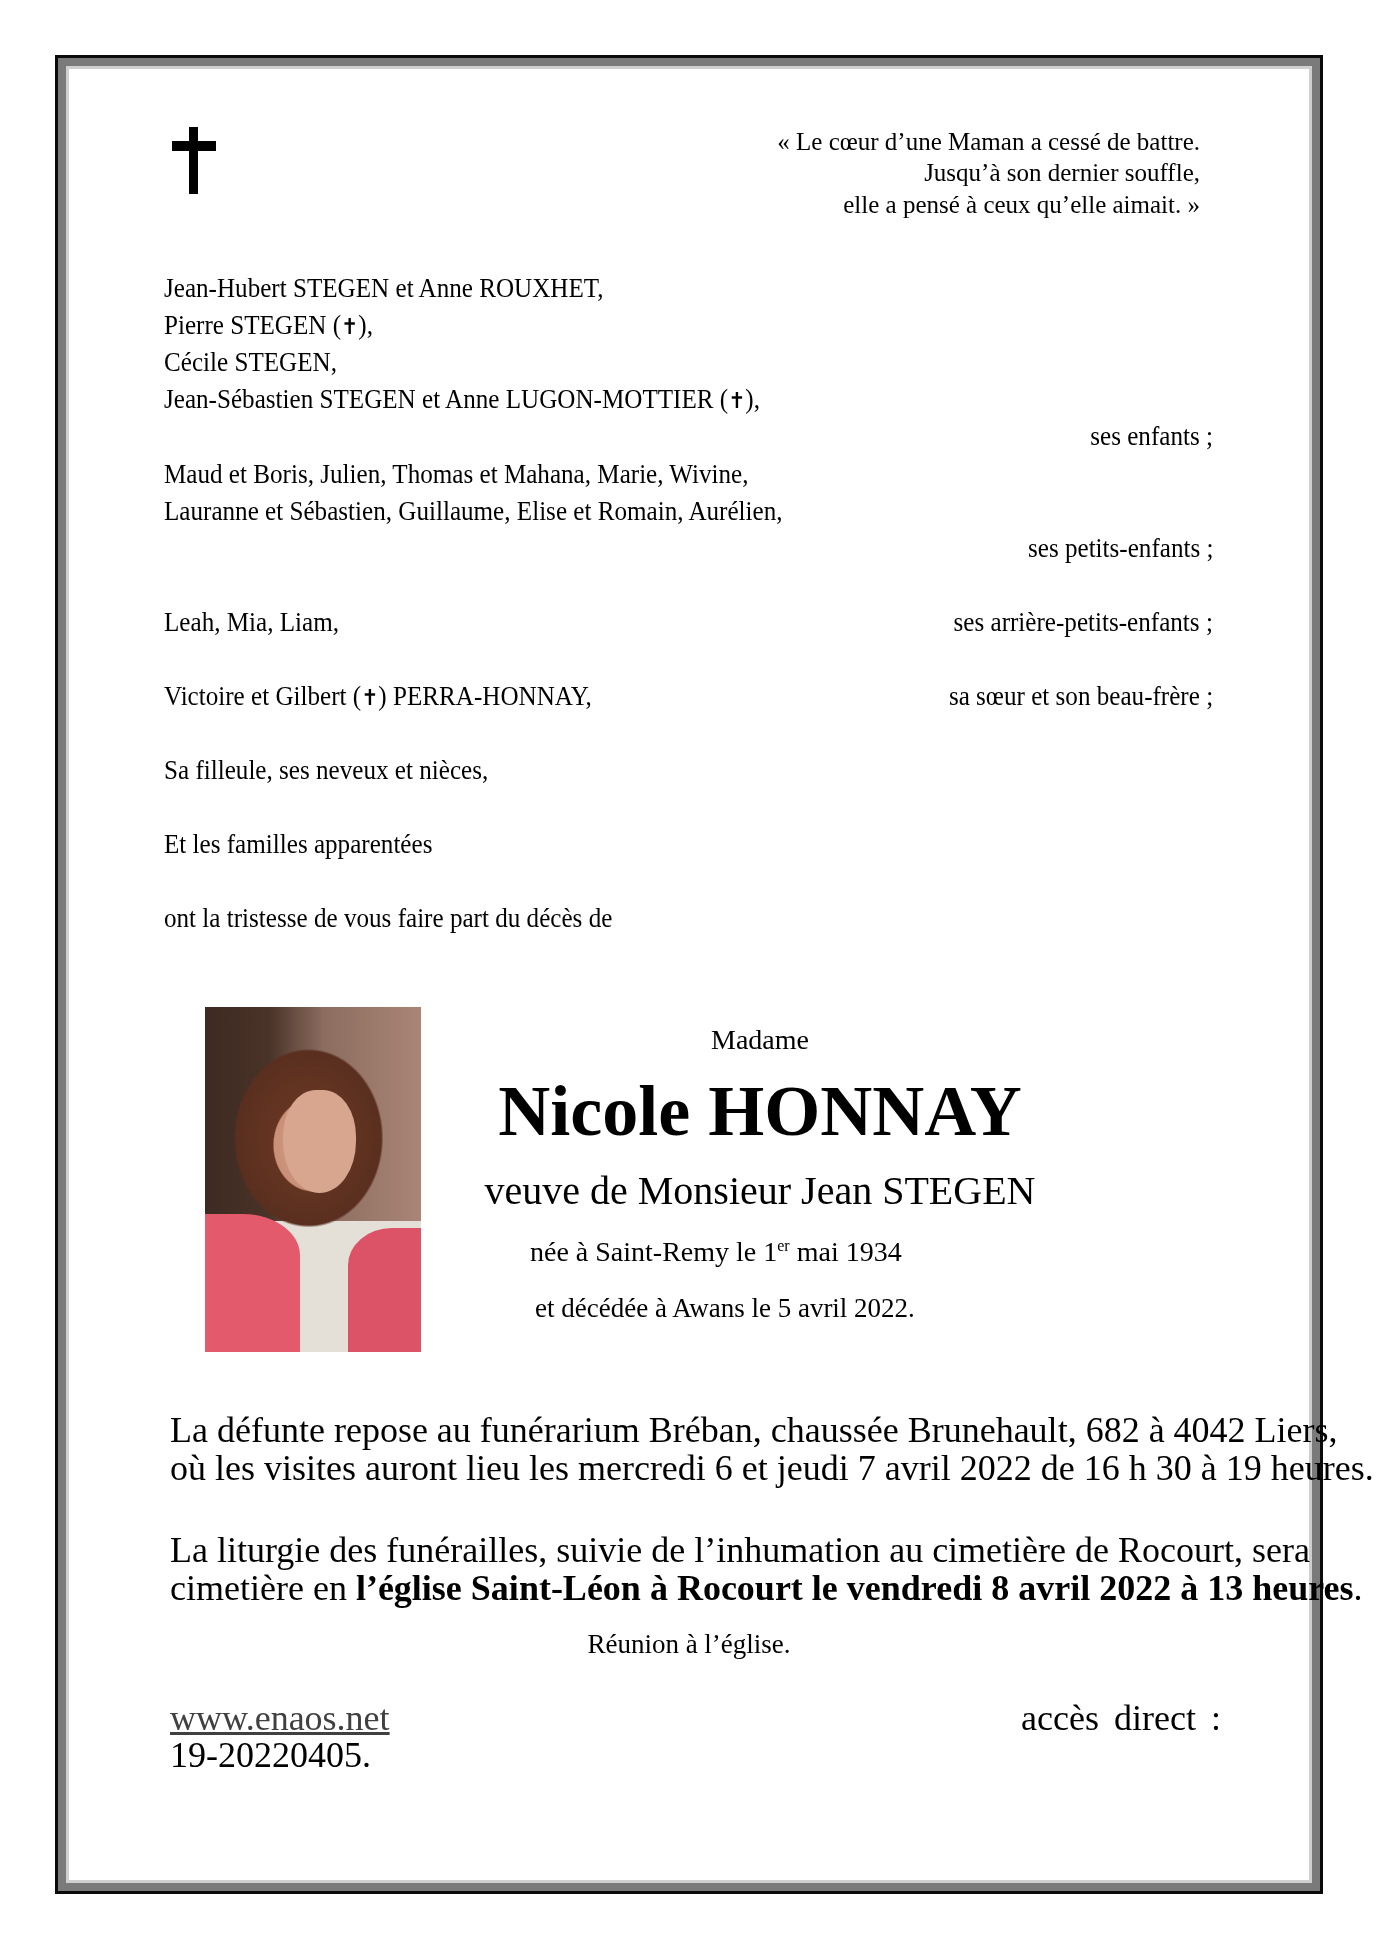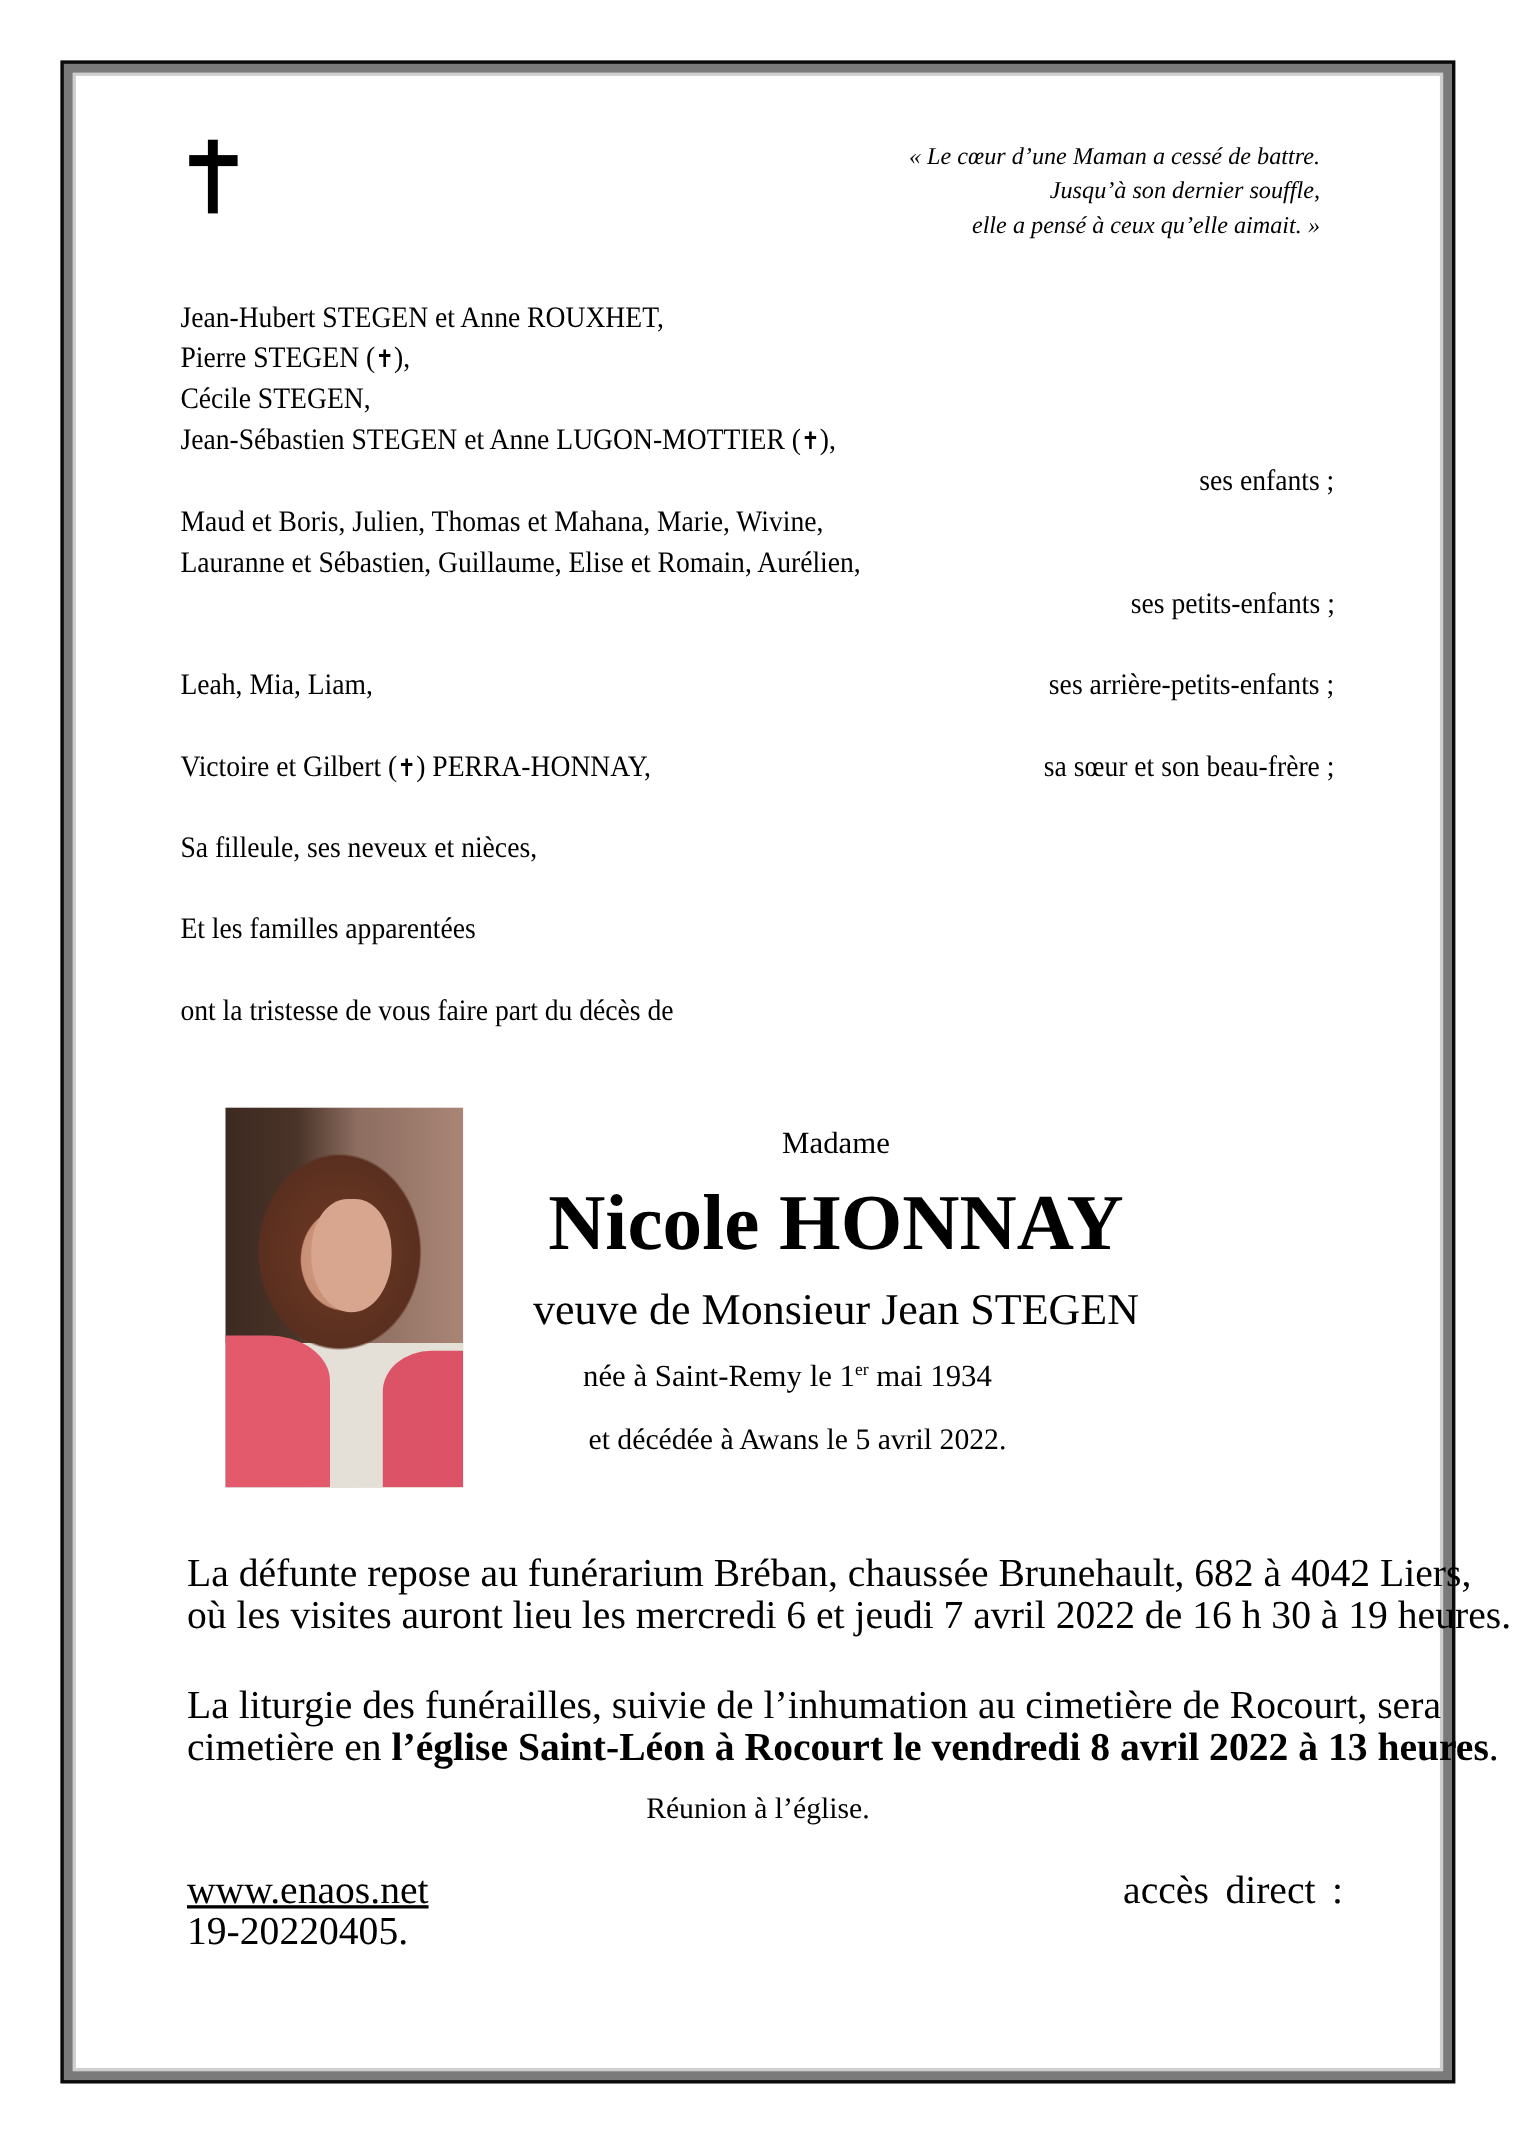--- a/index.html
+++ b/index.html
@@ -12,22 +12,22 @@
   .frame-paper { position:absolute; left:3px; top:3px; right:3px; bottom:3px; background:#fff; }
 
   .cross { position:absolute; left:172px; top:127px; width:44px; height:67px; }
   .cross .v { position:absolute; left:17px; top:0; width:9px; height:67px; background:#000; }
   .cross .h { position:absolute; left:0; top:14px; width:44px; height:10px; background:#000; }
 
   .line { position:absolute; white-space:nowrap; font-size:27px; line-height:32px;
           transform-origin:left center; transform:scaleX(0.93); }
   .line.r { transform-origin:right center; right:165px; text-align:right; }
   .line.l { left:164px; }
-  .quote { position:absolute; right:178px; text-align:center; font-style:italic;
-           font-size:22px; line-height:32px; white-space:nowrap; }
+  .quote { position:absolute; right:178px; text-align:center; 
+           font-size:25px; line-height:32px; white-space:nowrap; }
   .dag { font-family:"DejaVu Sans", sans-serif; font-size:22px; font-weight:bold; }
 
   .center { position:absolute; left:0; width:100%; text-align:center; white-space:nowrap; }
   .photo { position:absolute; left:205px; top:1007px; width:216px; height:345px; overflow:hidden;
            background:
              radial-gradient(ellipse 30% 22% at 50% 40%, #d9a58e 0%, #c98f77 60%, transparent 62%),
              radial-gradient(ellipse 48% 36% at 48% 38%, #6e3a24 0%, #5a2f1f 70%, transparent 72%),
              linear-gradient(180deg, transparent 0%, transparent 62%, #e4e0d8 62%, #e4e0d8 100%),
              linear-gradient(90deg, #3d2a22 0%, #4a3328 30%, #8c6d60 55%, #a98576 100%); }
   .photo .cardigan-l { position:absolute; left:0; bottom:0; width:44%; height:40%; background:#e25a6c;
@@ -111,16 +111,16 @@
 <div class="body-line justify" style="top:1452px">où les visites auront lieu les mercredi 6 et jeudi 7 avril 2022 de 16 h 30 à 19 heures.</div>
 
 <div class="body-line justify" style="top:1534px">La liturgie des funérailles, suivie de l’inhumation au cimetière de Rocourt, sera</div>
 <div class="body-line justify" style="top:1572px">
   <span>cimetière en </span><b>l’église Saint-Léon à Rocourt le vendredi 8 avril 2022 à 13 heures</b><span>.</span>
 </div>
 
 <div class="center" style="top:1628px; font-size:27px; line-height:32px;">Réunion à l’église.</div>
 
 <div class="body-line" style="top:1702px; display:flex; justify-content:space-between;">
-  <a class="link" href="#" style="color: #000000;">www.enaos.net</a>
+  <a class="link" href="#" style="color: #404040;">www.enaos.net</a>
   <span style="display:block; width:200px; text-align:justify; text-align-last:justify;">accès direct :</span>
 </div>
 <div class="body-line" style="top:1739px">19-20220405.</div>
 
 </body></html>

